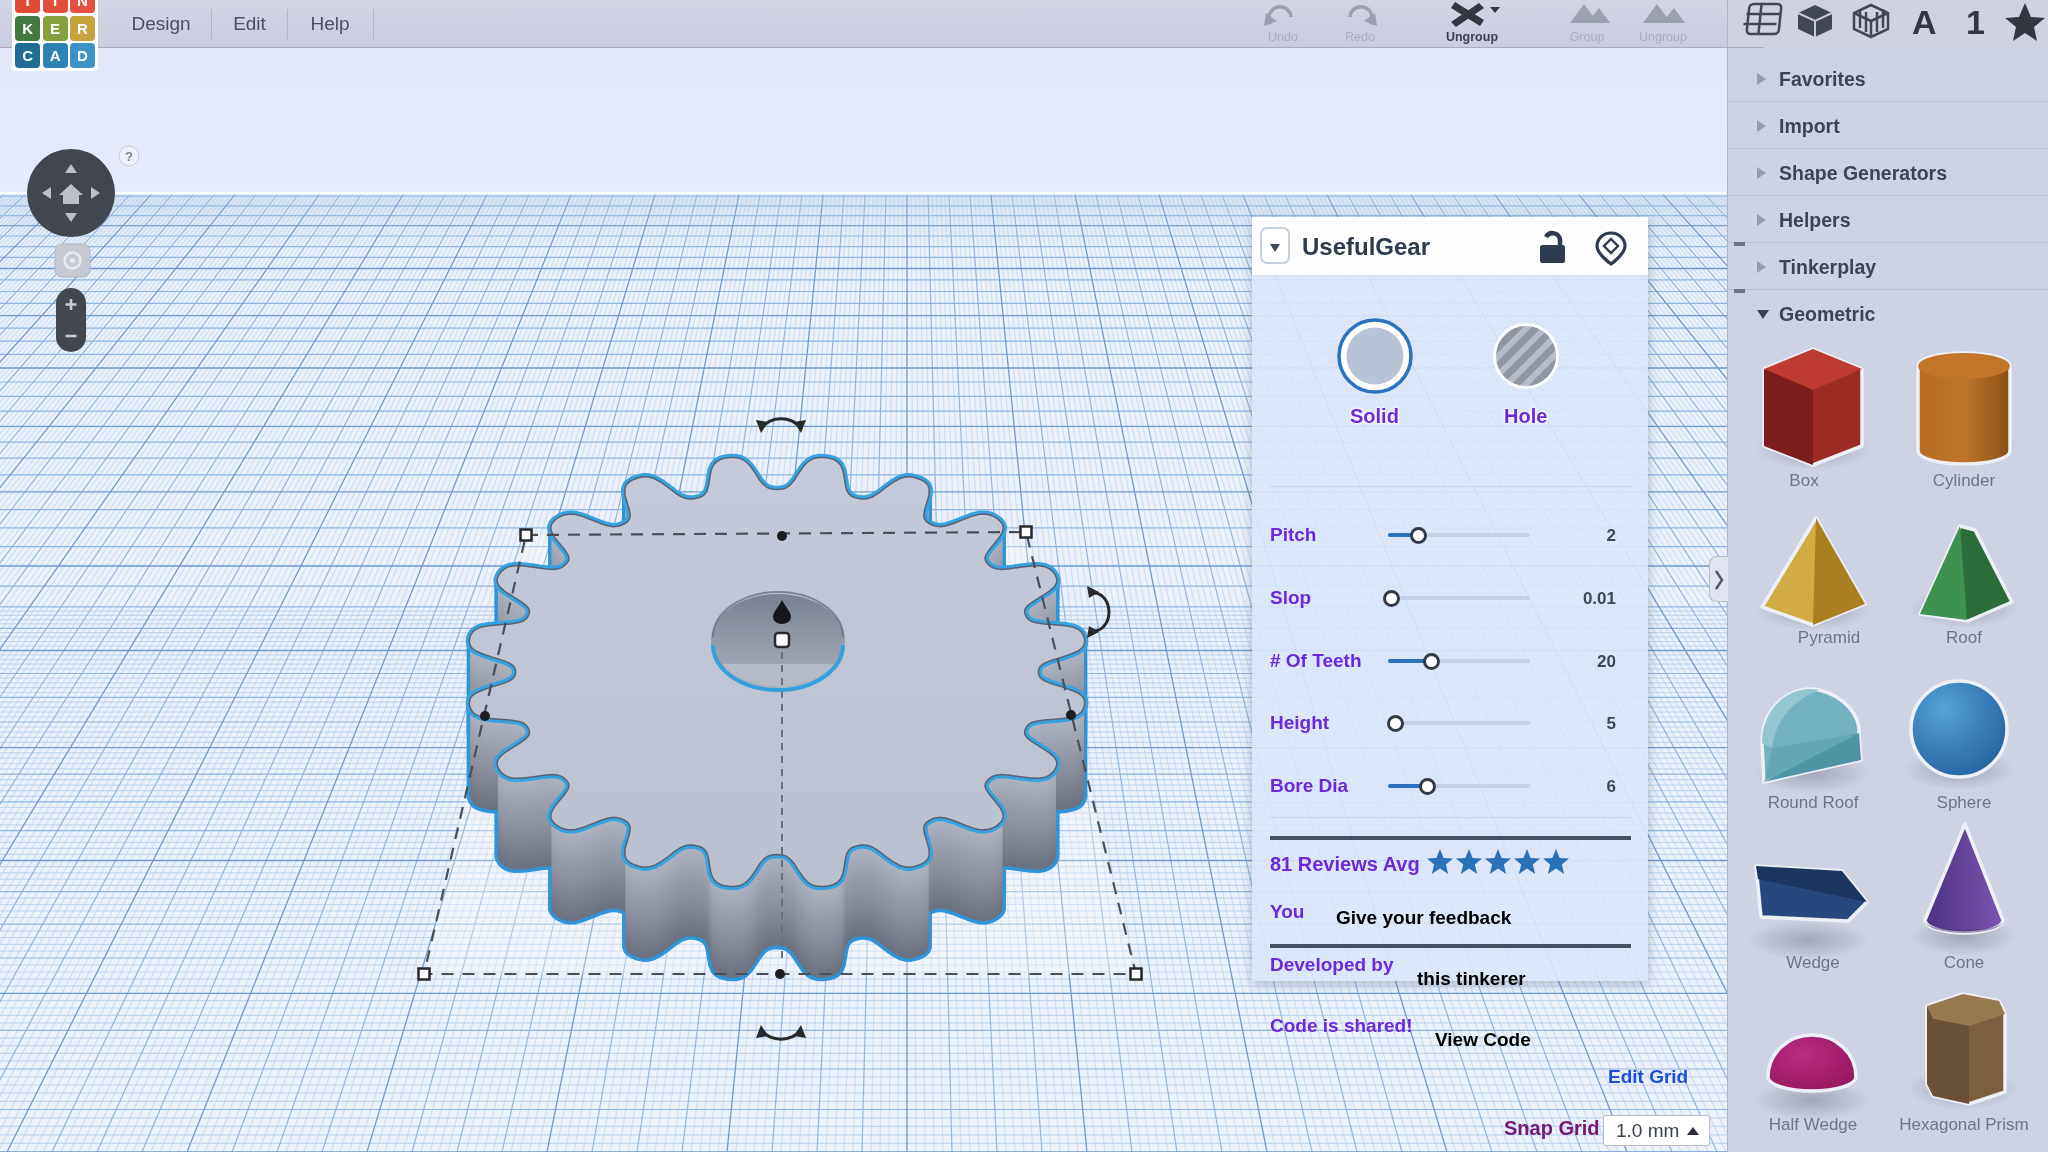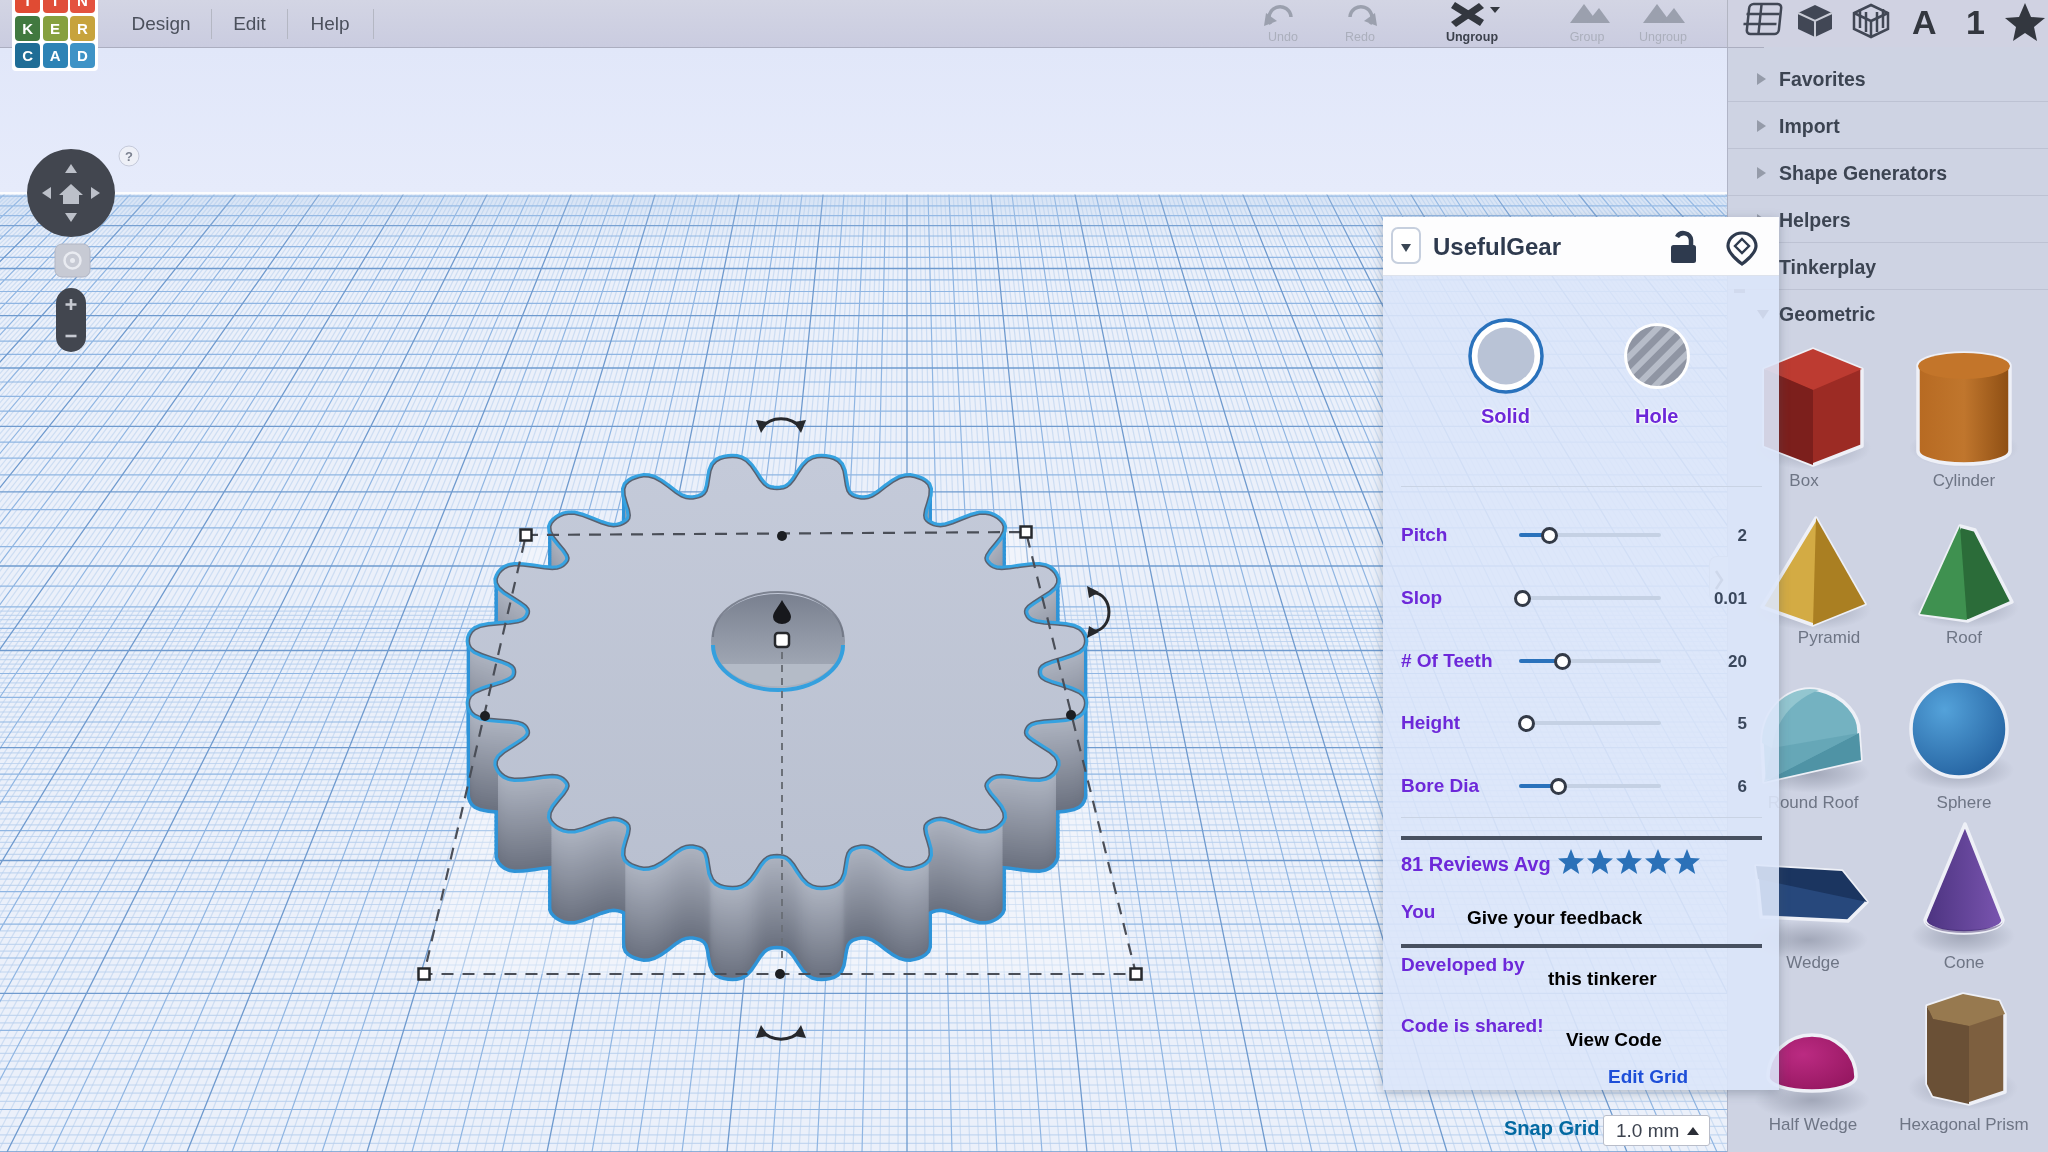--- a/index.html
+++ b/index.html
@@ -11,35 +11,35 @@
 .ticolab.dark{color:#3c414c}
 #logo{position:absolute;left:12px;top:-15px;z-index:40;background:#fff;padding:2px;border-radius:4px}
 #logo .lrow{display:flex}
 #logo .tile{width:25px;height:25px;margin:1.2px;border-radius:4px;color:#fff;font-size:15px;font-weight:bold;display:flex;align-items:center;justify-content:center}
 #sidebar{position:absolute;left:1727px;top:0;width:321px;height:1152px;background:#ced3e3;border-left:1px solid #b0b4c6;z-index:20}
 .srow{position:absolute;left:0;width:321px;height:46px;border-bottom:1px solid #bdc2d3;color:#3c4452;font-size:19.5px;font-weight:bold;line-height:46px;padding-left:51px}
 .srow .tri{position:absolute;left:29px;top:17px;width:0;height:0}
 .tri.r{border-left:9px solid #959ba9;border-top:6px solid transparent;border-bottom:6px solid transparent}
 .tri.d{border-top:9px solid #3c4452;border-left:6px solid transparent;border-right:6px solid transparent;margin-top:2px}
 .shlab{position:absolute;width:150px;text-align:center;font-size:17px;color:#6e7585}
-#panel{position:absolute;left:1383px;top:217px;width:396px;height:873px;background:rgba(219,230,249,0.9);box-shadow:0 3px 10px rgba(70,80,100,0.35);z-index:25}
+#panel{position:absolute;left:1252px;top:217px;width:396px;height:764px;background:rgba(219,230,249,0.9);box-shadow:0 3px 10px rgba(70,80,100,0.35);z-index:25}
 #phead{position:absolute;left:0;top:0;width:396px;height:59px;background:#fdfdfe;border-bottom:1px solid #dde2ec}
 #pdrop{position:absolute;left:8px;top:10px;width:30px;height:37px;background:#fff;border:2px solid #c6cfde;border-radius:7px}
 #pdrop .tri{position:absolute;left:8px;top:15px;width:0;height:0;border-top:8px solid #3a4654;border-left:5.5px solid transparent;border-right:5.5px solid transparent}
 #ptitle{position:absolute;left:50px;top:16px;font-size:24px;font-weight:bold;color:#2e3a4e}
 .plabel{position:absolute;font-weight:bold;color:#6d28d9;font-size:19px}
 .pval{position:absolute;font-weight:bold;color:#3a475c;font-size:17px;width:60px;text-align:right}
 .track{position:absolute;height:4px;background:#c5d1e4;border-radius:2px}
 .tfill{position:absolute;height:4px;background:#2a72bc;border-radius:2px}
 .knob{position:absolute;width:17px;height:17px;border-radius:50%;background:#fff;border:3.5px solid #333a47}
 .pdiv{position:absolute;left:18px;width:361px;height:1px;background:#c9d3e4}
 .pdark{position:absolute;left:18px;width:361px;height:3.5px;background:#475060}
 .plink{position:absolute;color:#000000;font-weight:bold;font-size:19px}
 .halo{text-shadow:0 0 3px #fff,0 0 3px #fff,0 0 3px #fff}
-#snaplab{position:absolute;left:1504px;top:1117px;font-size:20px;font-weight:bold;color:#0369a1;z-index:26}
+#snaplab{position:absolute;left:1504px;top:1117px;font-size:20px;font-weight:bold;color:#701a75;z-index:26}
 #snapbox{position:absolute;left:1603px;top:1115px;width:107px;height:31px;background:#fff;border:1px solid #b9bdc9;border-radius:3px;z-index:26;font-size:19px;color:#3c424e;line-height:29px;padding-left:12px}
 #snapbox .car{position:absolute;right:10px;top:11px;width:0;height:0;border-bottom:8px solid #2b2e36;border-left:6px solid transparent;border-right:6px solid transparent}
 #editgrid{position:absolute;left:1608px;top:1066px;font-size:19px;font-weight:bold;color:#1d4ed8;z-index:26}
 #ctab{position:absolute;left:1709px;top:556px;width:19px;height:46px;background:#e0e4ef;border:1px solid #b6bcca;border-right:none;border-radius:8px 0 0 8px;z-index:21}
 </style></head>
 <body>
 <div id="stage">
 <svg class="abs" style="left:0;top:0;z-index:1" width="1727" height="1152" viewBox="0 0 1727 1152">
  <defs>
   <linearGradient id="facegrad" x1="0" y1="0" x2="0" y2="1">

